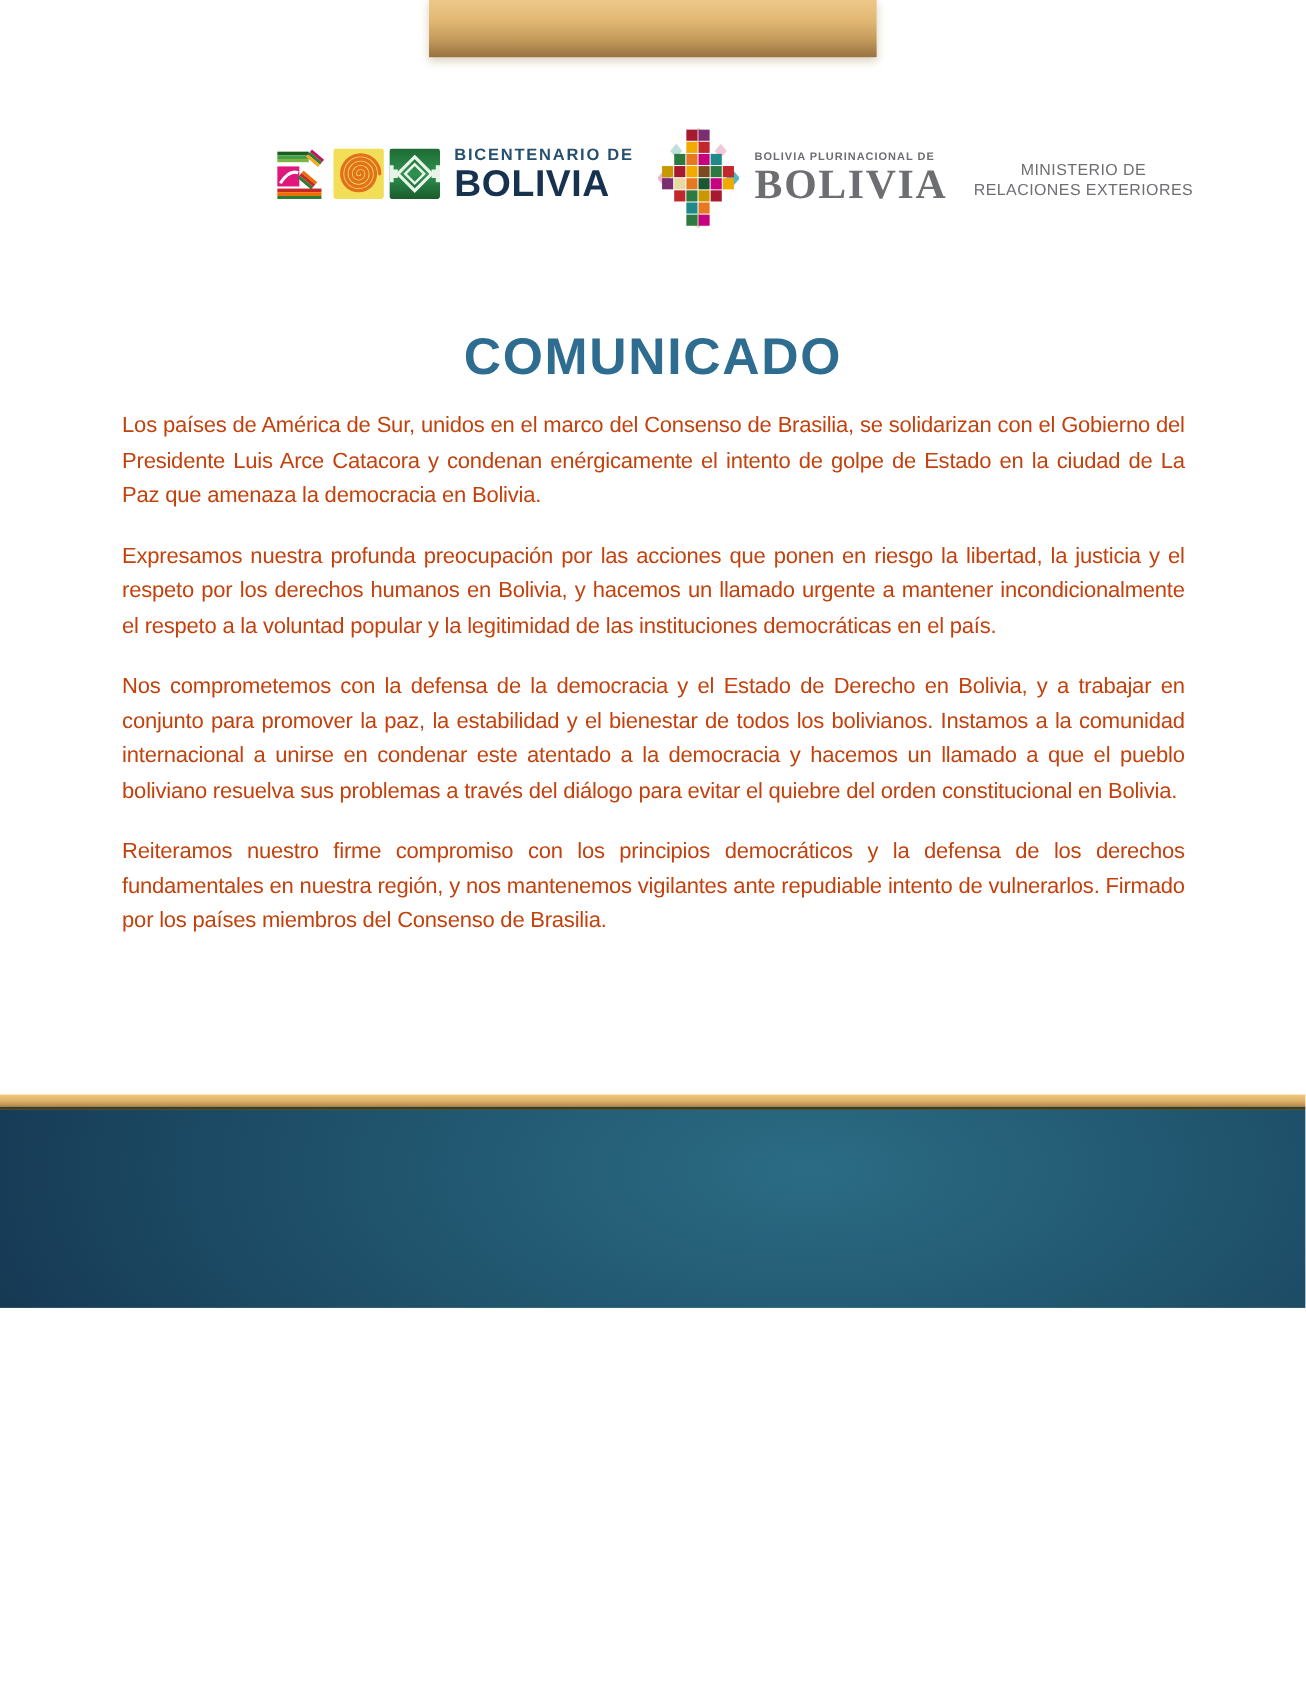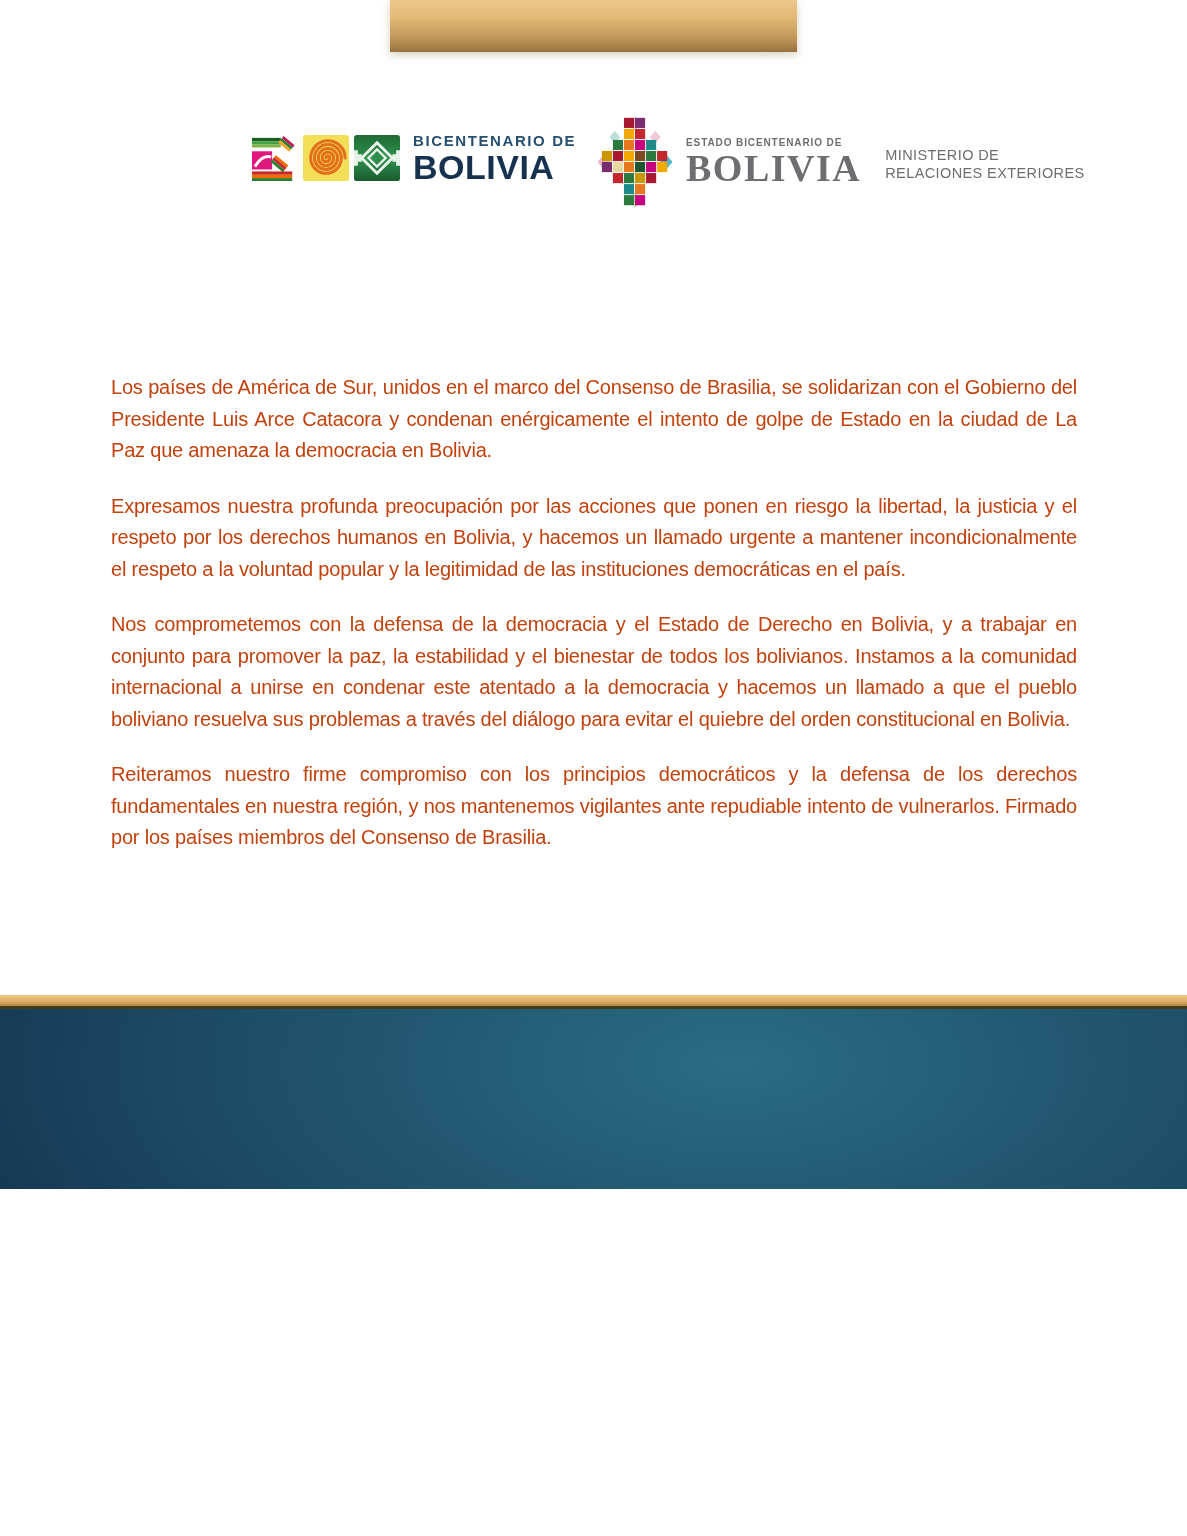--- a/index.html
+++ b/index.html
@@ -50,21 +50,21 @@
     color: #6d6e71; white-space: nowrap;
   }
   .m-bolivia {
     font-family: "Liberation Serif", serif;
     font-size: 38px; font-weight: 700; letter-spacing: 1.5px;
     color: #6d6e71; line-height: 1.0; margin-top: 1px; white-space: nowrap;
   }
   .m-ministry {
     margin-left: 24px; margin-top: 4px;
     font-size: 14.5px; color: #6d6e71; letter-spacing: 0.4px;
-    line-height: 18px; white-space: nowrap;
+    line-height: 18px; white-space: nowrap; text-align: center;
   }
 
   
   .page-title {
     position: absolute;
     left: 0; right: 0; top: 296px;
     text-align: center;
     font-size: 47px; font-weight: 800; letter-spacing: 1.5px;
     color: #2e6d90;
   }
@@ -192,29 +192,30 @@
           <rect x="28" y="62" width="11" height="11" fill="#2c7a3f"></rect>
           <rect x="40" y="62" width="11" height="11" fill="#c99700"></rect>
           <rect x="52" y="62" width="11" height="11" fill="#a6192e"></rect>
         <rect x="28" y="74" width="11" height="11" fill="#1f8a8a"></rect>
           <rect x="40" y="74" width="11" height="11" fill="#e87722"></rect>
         <rect x="28" y="86" width="11" height="11" fill="#2c7a3f"></rect>
           <rect x="40" y="86" width="11" height="11" fill="#c6007e"></rect>
       </g>
     </svg>
     <div class="m-wordmark">
-      <div class="m-estado">ESTADO BICENTENARIO DE</div>
+      <div class="m-estado">BOLIVIA PLURINACIONAL DE</div>
       <div class="m-bolivia">BOLIVIA</div>
     </div>
     <div class="m-ministry">
       <div>MINISTERIO DE</div>
       <div>RELACIONES EXTERIORES</div>
     </div>
   </div>
 
+  <div class="page-title">COMUNICADO</div>
 
   <div class="content">
     <p>Los países de América de Sur, unidos en el marco del Consenso de Brasilia, se solidarizan con el Gobierno del Presidente Luis Arce Catacora y condenan enérgicamente el intento de golpe de Estado en la ciudad de La Paz que amenaza la democracia en Bolivia.</p>
     <p>Expresamos nuestra profunda preocupación por las acciones que ponen en riesgo la libertad, la justicia y el respeto por los derechos humanos en Bolivia, y hacemos un llamado urgente a mantener incondicionalmente el respeto a la voluntad popular y la legitimidad de las instituciones democráticas en el país.</p>
     <p>Nos comprometemos con la defensa de la democracia y el Estado de Derecho en Bolivia, y a trabajar en conjunto para promover la paz, la estabilidad y el bienestar de todos los bolivianos. Instamos a la comunidad internacional a unirse en condenar este atentado a la democracia y hacemos un llamado a que el pueblo boliviano resuelva sus problemas a través del diálogo para evitar el quiebre del orden constitucional en Bolivia.</p>
     <p>Reiteramos nuestro firme compromiso con los principios democráticos y la defensa de los derechos fundamentales en nuestra región, y nos mantenemos vigilantes ante repudiable intento de vulnerarlos. Firmado por los países miembros del Consenso de Brasilia.</p>
   </div>
 
 
   <div class="footer">

